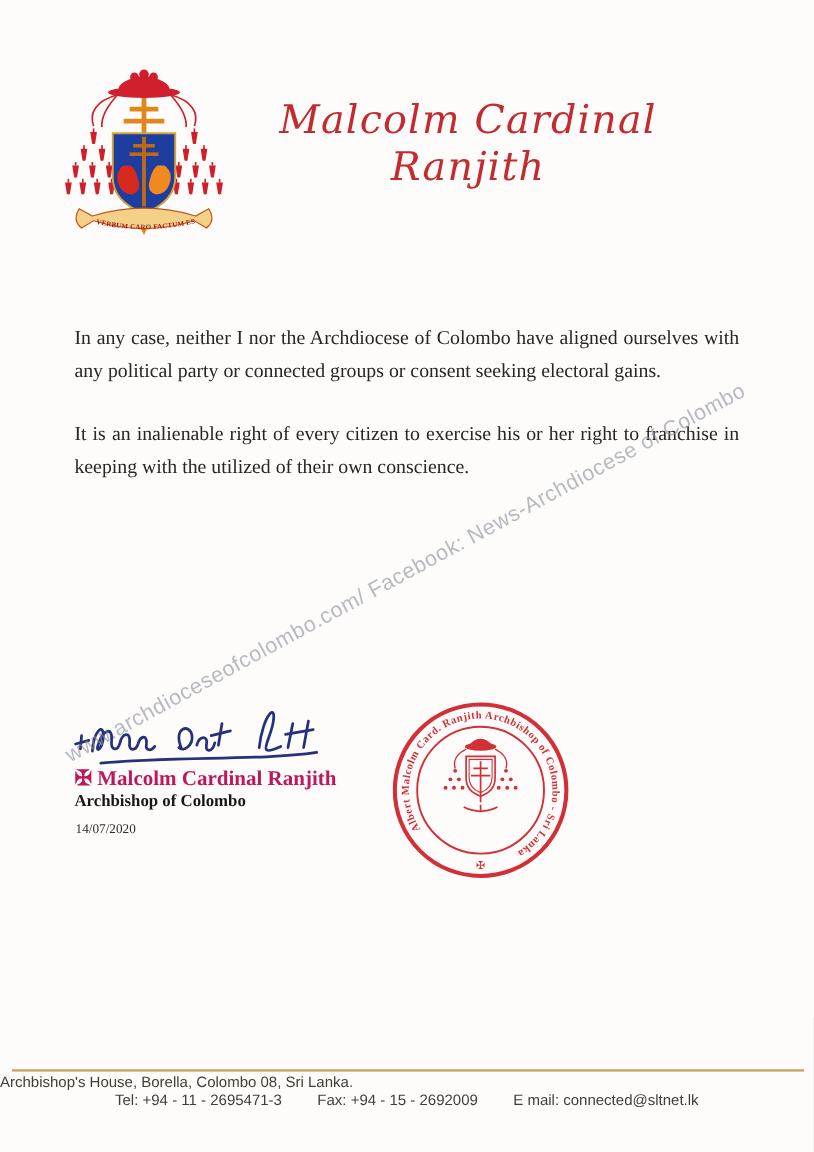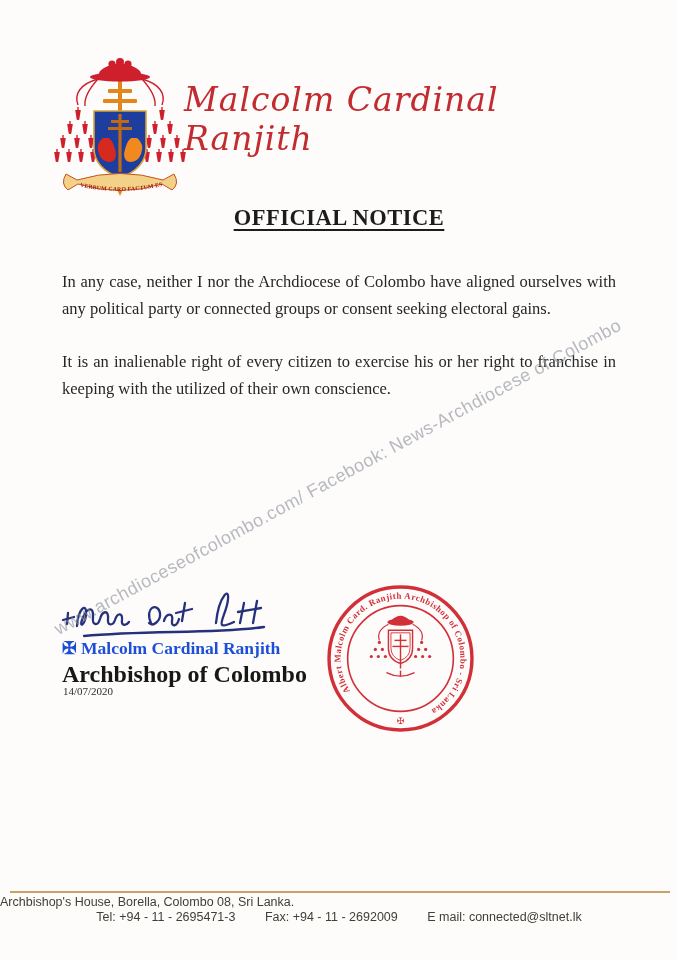--- a/index.html
+++ b/index.html
@@ -11,38 +11,38 @@
   
   .watermark{
     position:absolute;left:56px;top:620px;z-index:6;
     transform:rotate(-28.5deg);transform-origin:0 50%;
     font-family:"Liberation Sans",sans-serif;font-size:18px;letter-spacing:.5px;
     color:rgba(138,144,156,.62);white-space:nowrap;pointer-events:none;
   }
   
   .crest{position:absolute;left:54px;top:56px;width:132px;height:145px;}
   .script-name{
-    position:absolute;left:184px;top:80px;width:412px;text-align:left;
+    position:absolute;left:184px;top:80px;width:412px;text-align:center;
     font-family:"DejaVu Serif",serif;font-style:italic;font-size:33px;
     color:#c22b30;letter-spacing:1px;
   }
   
   .title{
     position:absolute;top:205px;left:0;width:100%;margin:0;text-align:center;
     font-size:22.5px;font-weight:bold;letter-spacing:.5px;color:#1c1c1c;
     text-decoration:underline;text-decoration-thickness:2px;text-underline-offset:4px;
   }
   
   .body{position:absolute;left:62px;top:268px;width:554px;font-size:16.5px;line-height:27px;text-align:justify;}
   .body p{margin:0 0 37px 0;}
   .body p.p2{margin-bottom:26px;}
   
   .sig-svg{position:absolute;left:56px;top:579px;width:232px;height:68px;}
-  .sig-name{position:absolute;left:62px;top:638px;font-size:17.5px;font-weight:bold;color:#1d4ed8;}
-  .sig-role{position:absolute;left:62px;top:661px;font-size:24px;font-weight:bold;color:#171717;}
+  .sig-name{position:absolute;left:62px;top:638px;font-size:17.5px;font-weight:bold;color:#be185d;}
+  .sig-role{position:absolute;left:62px;top:661px;font-size:14px;font-weight:bold;color:#171717;}
   .sig-date{position:absolute;left:63px;top:685px;font-size:11px;font-weight:normal;color:#2c2c2c;}
   
   .seal-svg{position:absolute;left:324px;top:582px;width:153px;height:153px;opacity:.94;z-index:4;}
   
   .footer-line{position:absolute;left:10px;right:8px;top:891px;height:2px;background:#c9a26a;}
   .footer-address{position:absolute;top:895px;left:0;width:100%;text-align:left;
     font-family:"Liberation Sans",sans-serif;font-size:12.5px;color:#403e37;}
   .footer-contact{position:absolute;top:910px;left:0;width:100%;text-align:center;
     font-family:"Liberation Sans",sans-serif;font-size:12.5px;color:#403e37;}
   .footer-contact span{margin:0 13px;}
@@ -121,21 +121,20 @@
       <path d="M12,118 q-6,10 2,16 l10,-6 q42,13 84,0 l10,6 q8,-6 2,-16 l-11,6 q-43,-13 -86,0 z" fill="#f3d188" stroke="#c2541c" stroke-width="1"></path>
       <path id="mottoPath" d="M24,130 Q66,140 108,130" fill="none"></path>
       <text font-size="5.8" fill="#9e1410" font-weight="bold" letter-spacing="0.2">
         <textPath href="#mottoPath" startOffset="2">VERBUM CARO FACTUM EST</textPath>
       </text>
     </g>
   </svg>
 
   <div class="script-name">Malcolm Cardinal Ranjith</div>
 
-  <h1 class="title">OFFICIAL NOTICE</h1>
 
   <div class="body">
     <p class="p2">In any case, neither I nor the Archdiocese of Colombo have aligned ourselves with any political party or connected groups or consent seeking electoral gains.</p>
     <p class="p3">It is an inalienable right of every citizen to exercise his or her right to franchise in keeping with the utilized of their own conscience.</p>
   </div>
 
   <svg class="sig-svg" viewBox="0 0 232 68" aria-hidden="true">
     <g stroke="#25317d" stroke-width="2.3" fill="none" stroke-linecap="round" stroke-linejoin="round">
       <path d="M7,41 l11,-3"></path>
         <path d="M12,34 l-1,11"></path>
@@ -199,17 +198,17 @@
         <path d="M76,88 l0,6"></path>
       </g>
     </g>
     <text x="76" y="141" text-anchor="middle" font-size="9" fill="#d0242e">✠</text>
   </svg>
 
   <div class="footer-line"></div>
   <div class="footer-address">Archbishop's House, Borella, Colombo 08, Sri Lanka.</div>
   <div class="footer-contact">
     <span>Tel:  +94 - 11 - 2695471-3</span>
-    <span>Fax:  +94 - 11 - 2692009</span>
+    <span>Fax:  +94 - 15 - 2692009</span>
     <span>E mail: connected@sltnet.lk</span>
   </div>
 
 </div>
 
 </body></html>

